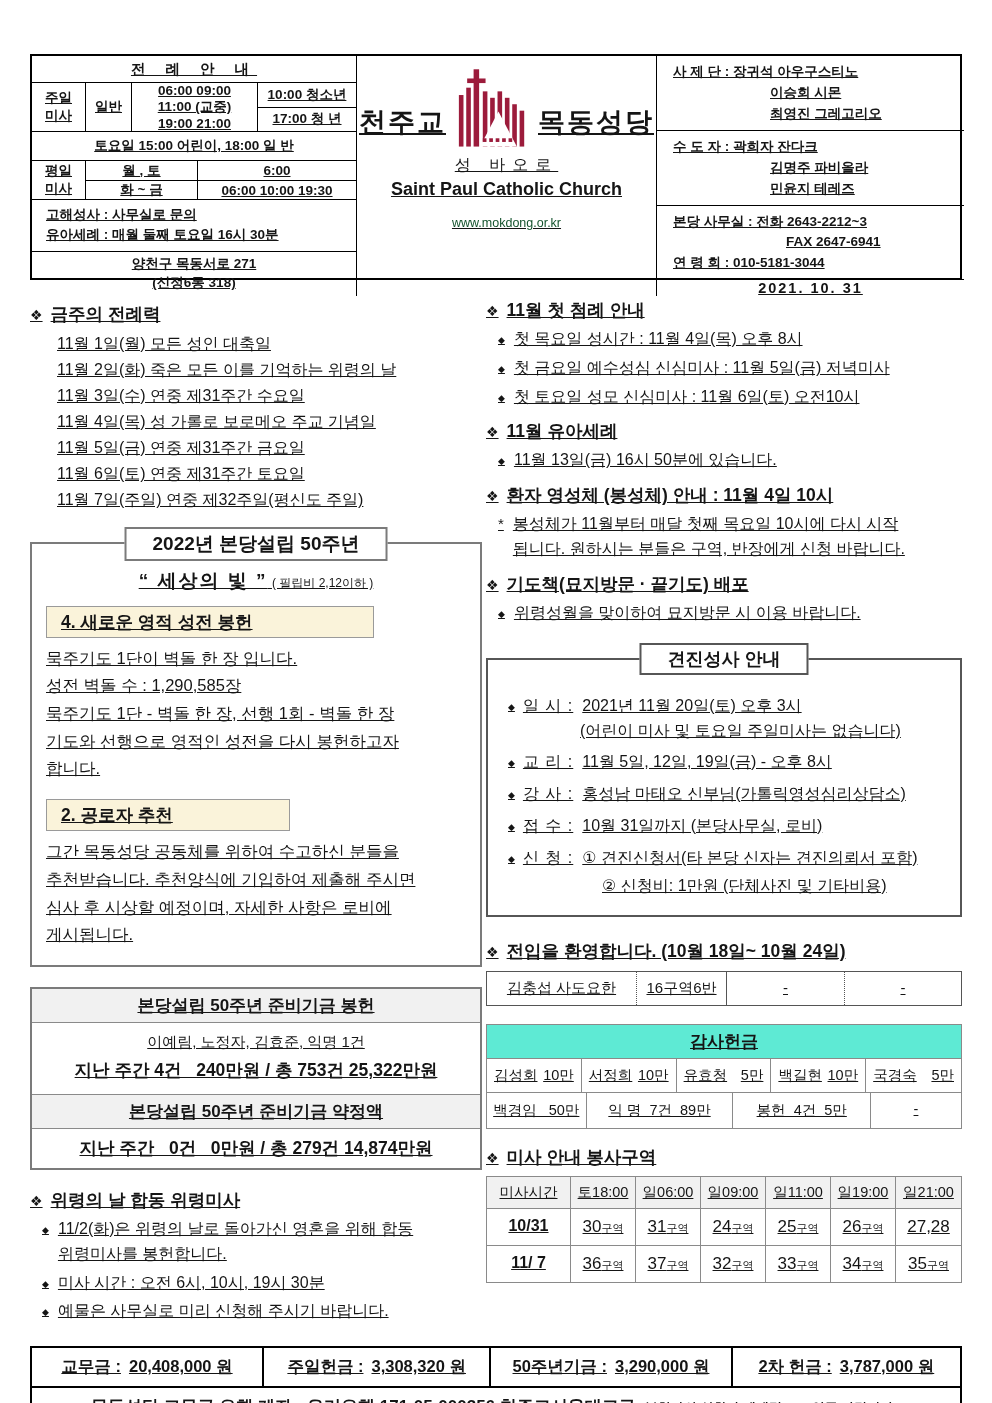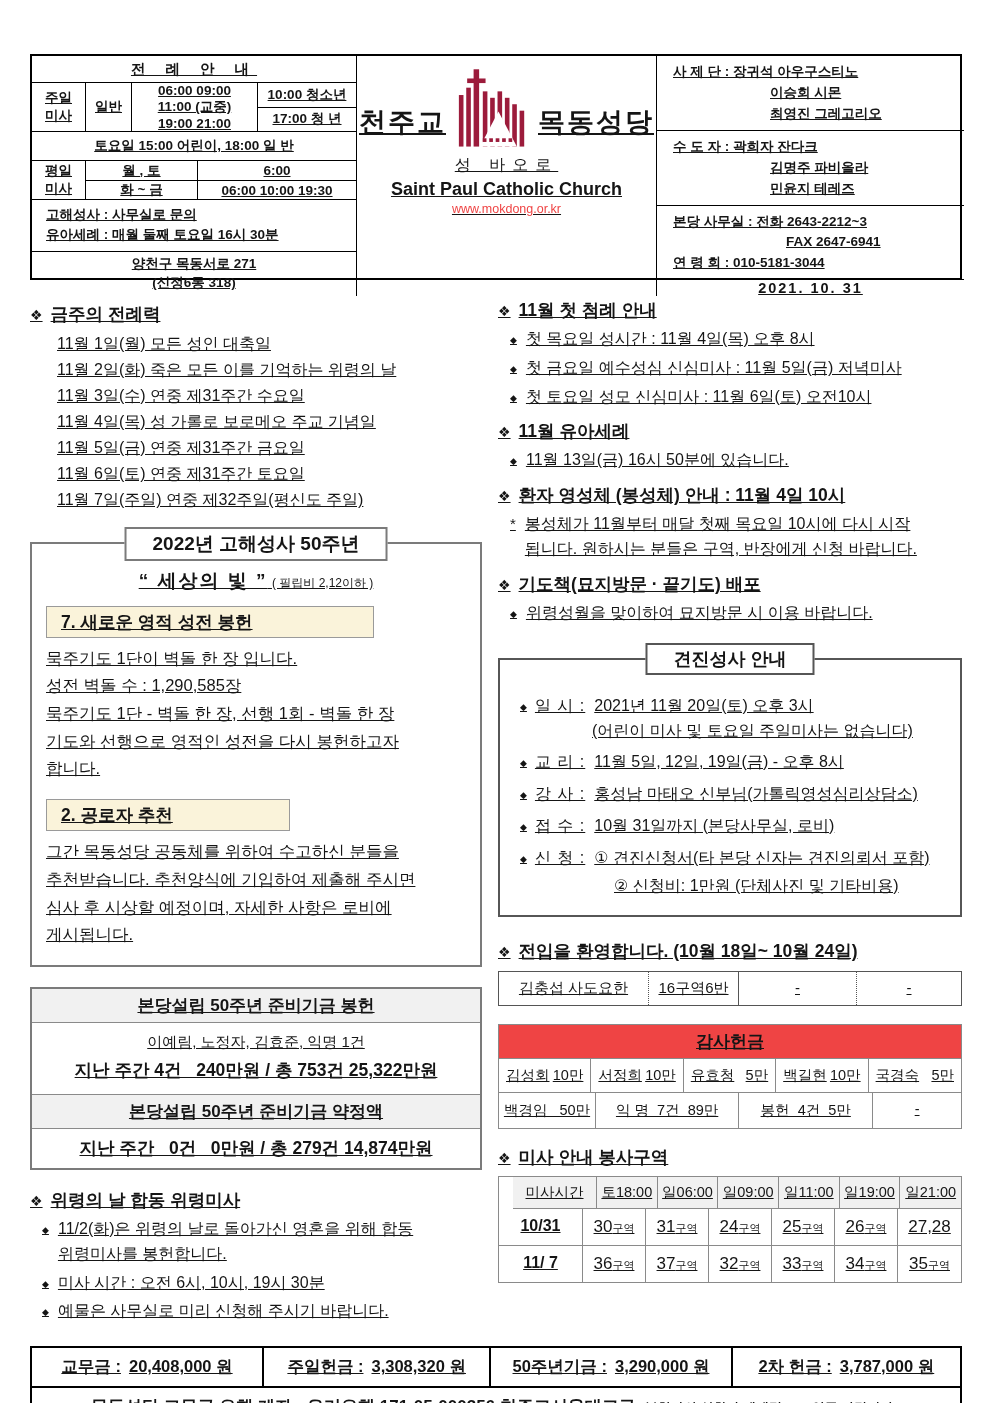--- a/index.html
+++ b/index.html
@@ -28,31 +28,31 @@
   .cd-b { border-top:1px solid #000; }
   .cd-m { border-right:1px solid #000; }
   .rowE { border-bottom:1px solid #000; padding:5px 6px 5px 14px; line-height:1.5; }
   .rowF { text-align:center; padding:3px 0; line-height:1.4; flex:1; display:flex; flex-direction:column; justify-content:center; }
 
   .brand { border-right:1px solid #000; display:flex; flex-direction:column; align-items:center; padding-top:8px; }
   .logo-row { display:flex; align-items:flex-end; }
   .kr-name { font-weight:bold; font-size:27px; letter-spacing:2px; padding-bottom:14px; }
   .patron { font-size:16px; letter-spacing:7px; margin-top:1px; }
   .en-name { font-weight:bold; font-size:18px; margin-top:3px; }
-  .web { font-size:12.5px; color:#ef4444; margin-top:2px; }
+  .web { font-size:12.5px; color:#14532d; margin-top:16px; }
   .week-title { border-top:1px solid #000; margin-top:auto; width:100%; text-align:center; padding:8px 0 9px; font-size:20px; letter-spacing:4px; }
 
   .info { display:flex; flex-direction:column; font-size:13.5px; font-weight:bold; }
   .info-sect { padding:6px 10px 5px 16px; border-bottom:1px solid #000; line-height:1.55; }
   .cont { padding-left:97px; }
   .cont2 { padding-left:113px; }
   .date-row { flex:1; display:flex; align-items:center; justify-content:center; font-size:14.5px; letter-spacing:2px; }
 
   
-  .cols { display:flex; gap:16px; margin-top:12px; }
+  .cols { display:flex; gap:4px; margin-top:12px; }
   .colL { width:452px; flex:none; }
   .colR { flex:1; min-width:0; }
 
   .sec-title { font-weight:bold; font-size:17.5px; margin:10px 0 5px; }
   .sec-title .mk { font-size:14px; margin-right:8px; }
   .lit-line { font-size:16px; line-height:1.63; padding-left:27px; }
 
   .bullets { margin:2px 0 6px; }
   .b { display:flex; font-size:16px; line-height:1.55; margin:4px 0; }
   .b .mk { font-size:9px; margin:7px 9px 0 12px; flex:none; }
@@ -87,31 +87,31 @@
 
   
   .wel-table { display:grid; grid-template-columns:150px 90px 118px 1fr; border:1px solid #555; margin-top:8px; font-size:15px; }
   .wel-table > div { padding:7px 4px; text-align:center; }
   .wc1 { border-right:1px dotted #555; }
   .wc2 { border-right:1px solid #555; }
   .wc3 { border-right:1px dotted #555; }
 
   
   .th-table { border:1px solid #8a8a8a; margin-top:18px; font-size:14.5px; }
-  .th-title { background:#ef4444; text-align:center; font-weight:bold; font-size:17px; padding:5px 0; border-bottom:1px solid #8a8a8a; }
+  .th-title { background:#5eead4; text-align:center; font-weight:bold; font-size:17px; padding:5px 0; border-bottom:1px solid #8a8a8a; }
   .th-row1 { display:grid; grid-template-columns:repeat(5,1fr); border-bottom:1px solid #8a8a8a; }
   .th-cell { display:flex; justify-content:space-between; padding:7px 7px; border-right:1px solid #8a8a8a; }
   .th-cell:last-child { border-right:none; }
   .th-row2 { display:grid; grid-template-columns:1.05fr 1.55fr 1.45fr 0.95fr; }
   .th-row2 > div { padding:8px 4px; text-align:center; border-right:1px solid #8a8a8a; white-space:pre-wrap; }
   .th-row2 > div:last-child { border-right:none; }
 
   
   .svc-table { border:1px solid #8a8a8a; margin-top:7px; }
-  .svc-head { display:grid; grid-template-columns:84px repeat(6,1fr); background:#f1f1f1; font-size:14.5px; border-bottom:1px solid #8a8a8a;margin-left:14px; }
+  .svc-head { display:grid; grid-template-columns:84px repeat(6,1fr); background:#f1f1f1; font-size:14.5px; border-bottom:1px solid #8a8a8a; }
   .svc-head > div { padding:6px 0; text-align:center; border-right:1px solid #8a8a8a; }
   .svc-head > div:last-child { border-right:none; }
   .svc-row { display:grid; grid-template-columns:84px repeat(6,1fr); border-bottom:1px solid #8a8a8a; }
   .svc-row:last-child { border-bottom:none; }
   .svc-row > div { padding:8px 0; text-align:center; border-right:1px solid #8a8a8a; }
   .svc-row > div:last-child { border-right:none; }
   .svc-date { font-weight:bold; font-size:16px; }
   .svc-num { font-size:17px; }
   .svc-suf { font-size:11px; }
 
@@ -224,26 +224,26 @@
       </div>
       <div class="lit-line">11월 1일(월) 모든 성인 대축일</div>
       <div class="lit-line">11월 2일(화) 죽은 모든 이를 기억하는 위령의 날</div>
       <div class="lit-line">11월 3일(수) 연중 제31주간 수요일</div>
       <div class="lit-line">11월 4일(목) 성 가롤로 보로메오 주교 기념일</div>
       <div class="lit-line">11월 5일(금) 연중 제31주간 금요일</div>
       <div class="lit-line">11월 6일(토) 연중 제31주간 토요일</div>
       <div class="lit-line">11월 7일(주일) 연중 제32주일(평신도 주일)</div>
 
       <div class="anniv-box">
-        <div class="box-tab">2022년 고해성사 50주년</div>
+        <div class="box-tab">2022년 본당설립 50주년</div>
         <div class="quote">
           <span class="q">“ 세상의 빛 ”</span>
           <span class="r">( 필립비 2,12이하 )</span>
         </div>
-        <div class="beige">7. 새로운 영적 성전 봉헌</div>
+        <div class="beige">4. 새로운 영적 성전 봉헌</div>
         <div class="para">묵주기도 1단이 벽돌 한 장 입니다.
 성전 벽돌 수 : 1,290,585장
 묵주기도 1단 - 벽돌 한 장, 선행 1회 - 벽돌 한 장
 기도와 선행으로 영적인 성전을 다시 봉헌하고자
 합니다.</div>
         <div class="beige" style="width:58%; margin-top:16px;">2. 공로자 추천</div>
         <div class="para">그간 목동성당 공동체를 위하여 수고하신 분들을
 추천받습니다.  추천양식에  기입하여  제출해  주시면
 심사 후 시상할 예정이며, 자세한 사항은 로비에
 게시됩니다.</div>

